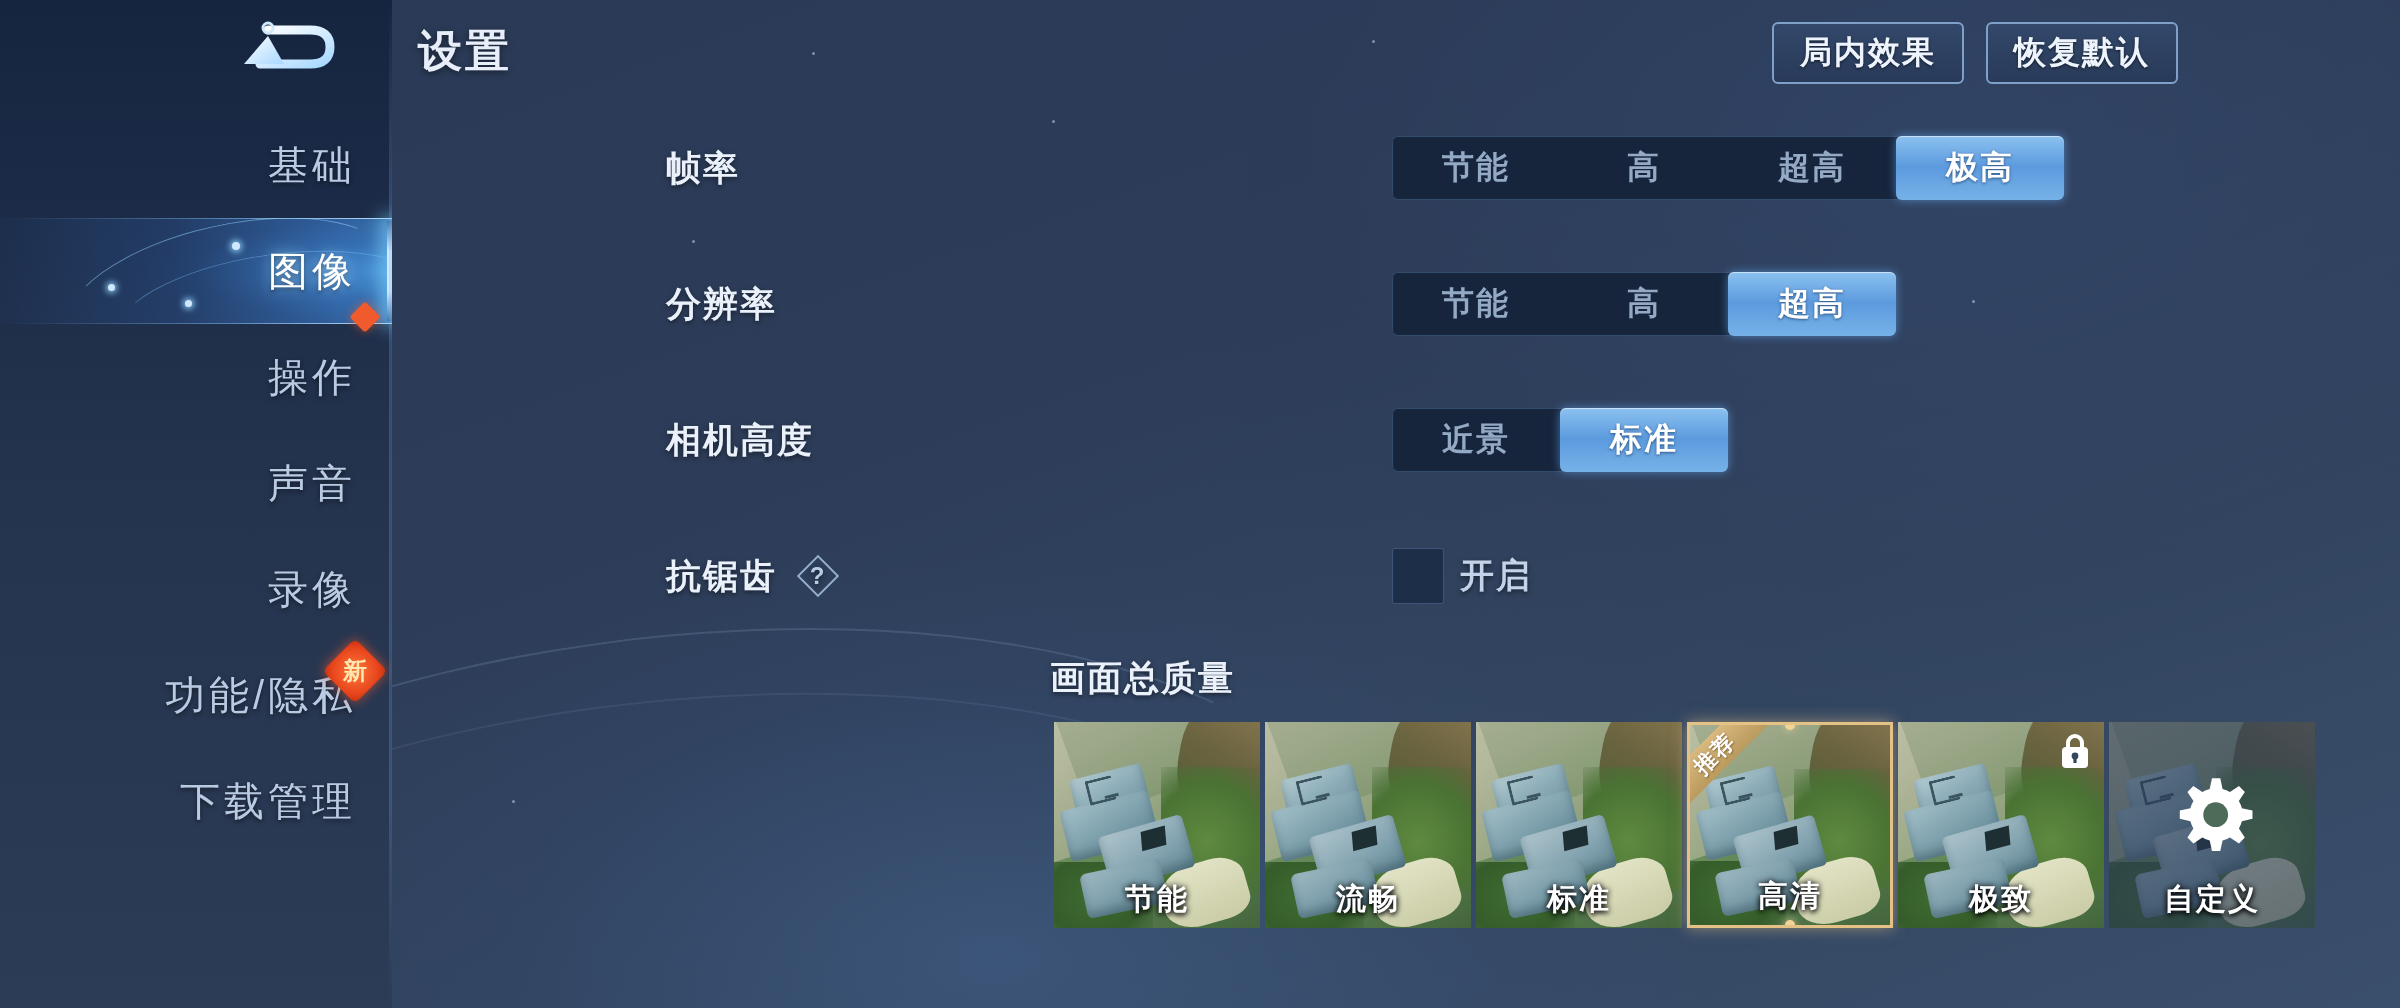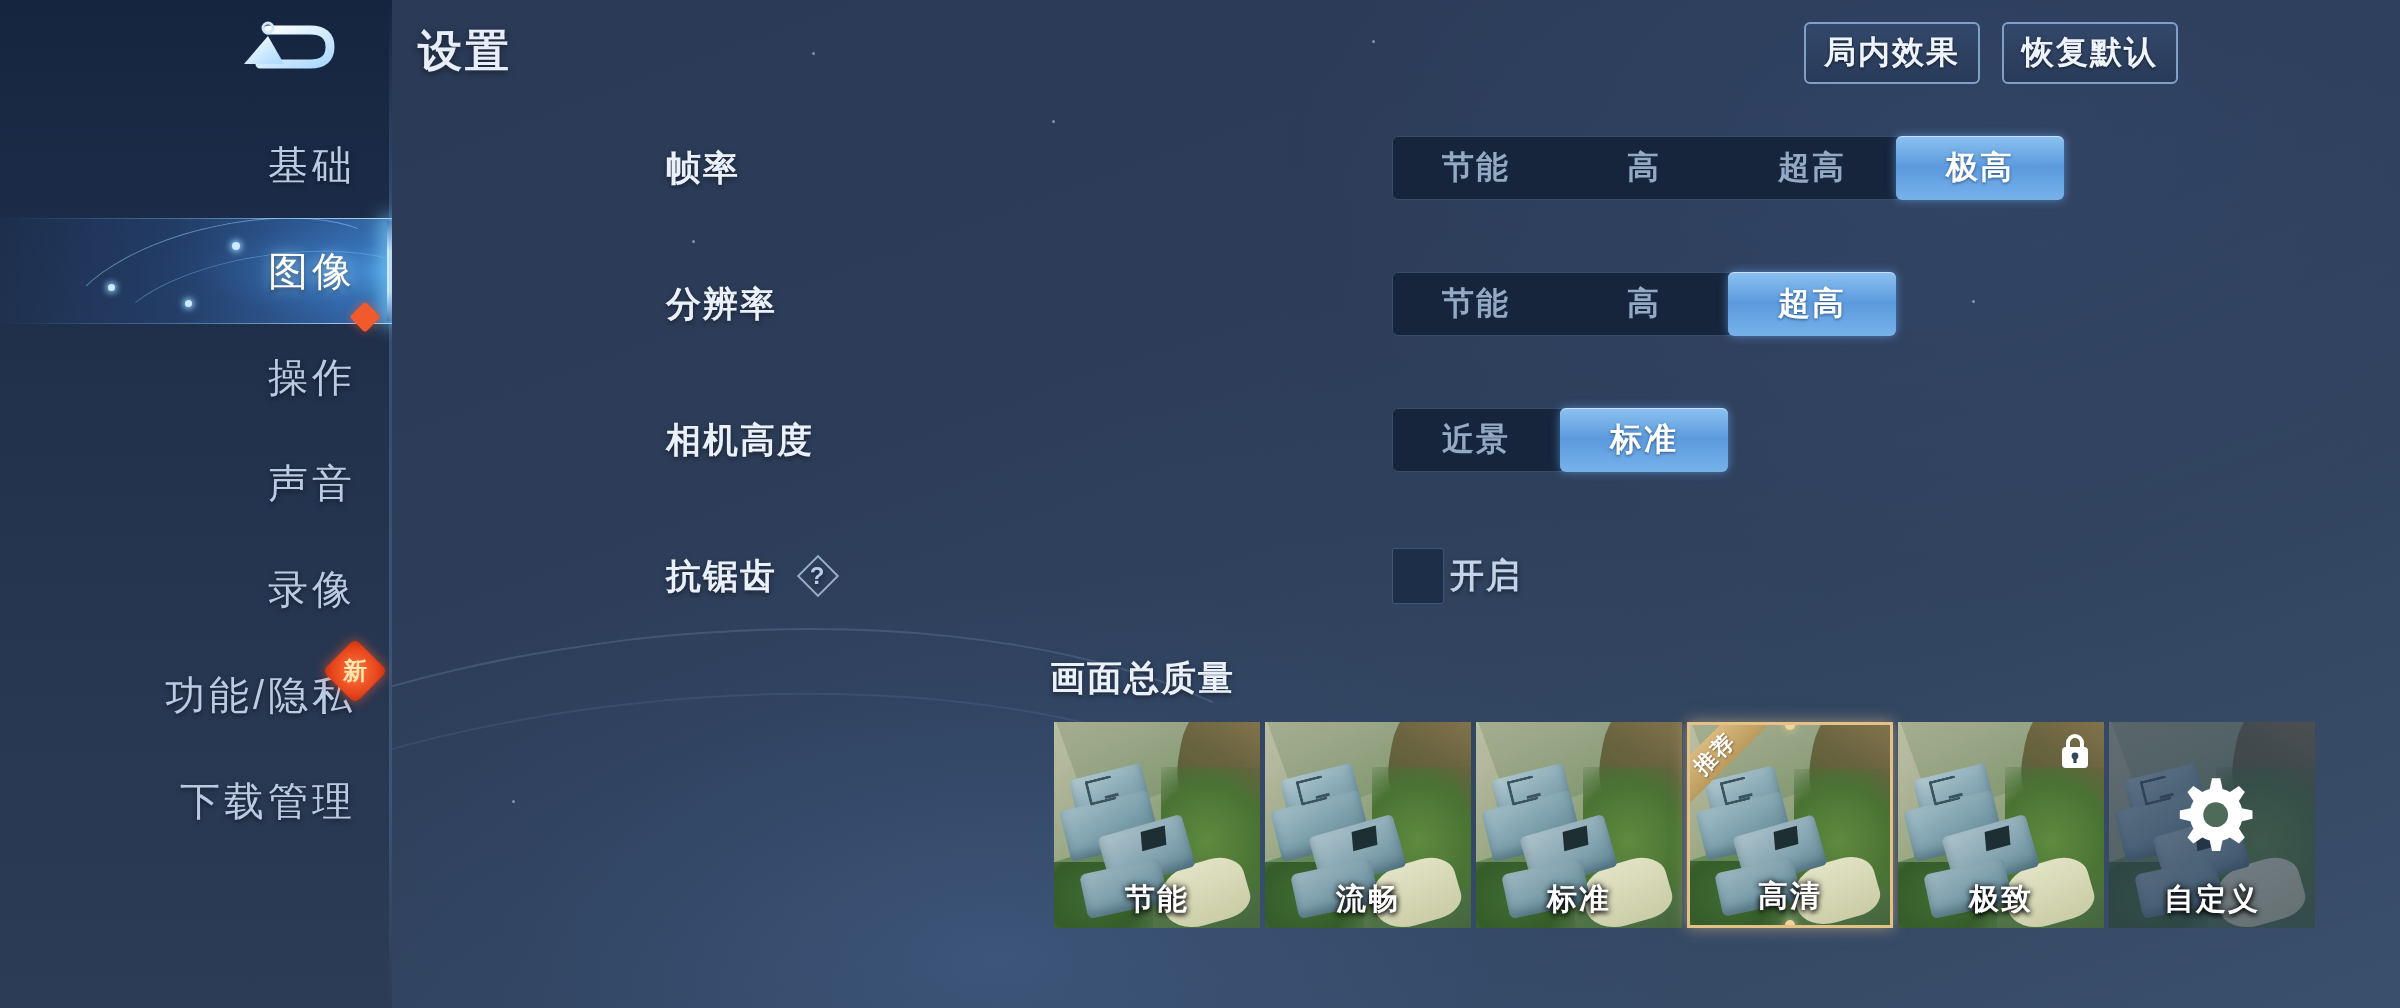--- a/index.html
+++ b/index.html
@@ -202,21 +202,21 @@
     top: 22px;
     display: flex;
     gap: 22px;
   }
   .tbtn {
     min-width: 166px;
     height: 62px;
     display: flex;
     align-items: center;
     justify-content: center;
-    padding: 0 18px;
+    padding: 0 26px;
     border: 2px solid #7fa0c8;
     border-radius: 6px;
     background: linear-gradient(180deg, rgba(52,74,110,0.75) 0%, rgba(38,56,86,0.75) 100%);
     color: #eef4fd;
     font-size: 32px;
     font-weight: bold;
     letter-spacing: 2px;
     cursor: pointer;
     white-space: nowrap;
     text-shadow: 0 1px 3px rgba(0,0,0,0.6);
@@ -298,21 +298,21 @@
     background: linear-gradient(180deg, #8cc2f0 0%, #5c9ade 48%, #76b2e8 100%);
     box-shadow: 0 0 10px rgba(110,180,255,0.55), inset 0 1px 0 rgba(255,255,255,0.5);
     text-shadow: 0 1px 3px rgba(20,50,90,0.7);
   }
 
   .checkbox-wrap {
     position: absolute;
     left: 1000px;
     display: flex;
     align-items: center;
-    gap: 6px;
+    gap: 16px;
     cursor: pointer;
   }
   .checkbox {
     width: 52px; height: 56px;
     background: #1d2e49;
     border: 1px solid rgba(120,155,200,0.35);
     border-radius: 3px;
   }
   .checkbox-label {
     font-size: 34px;

